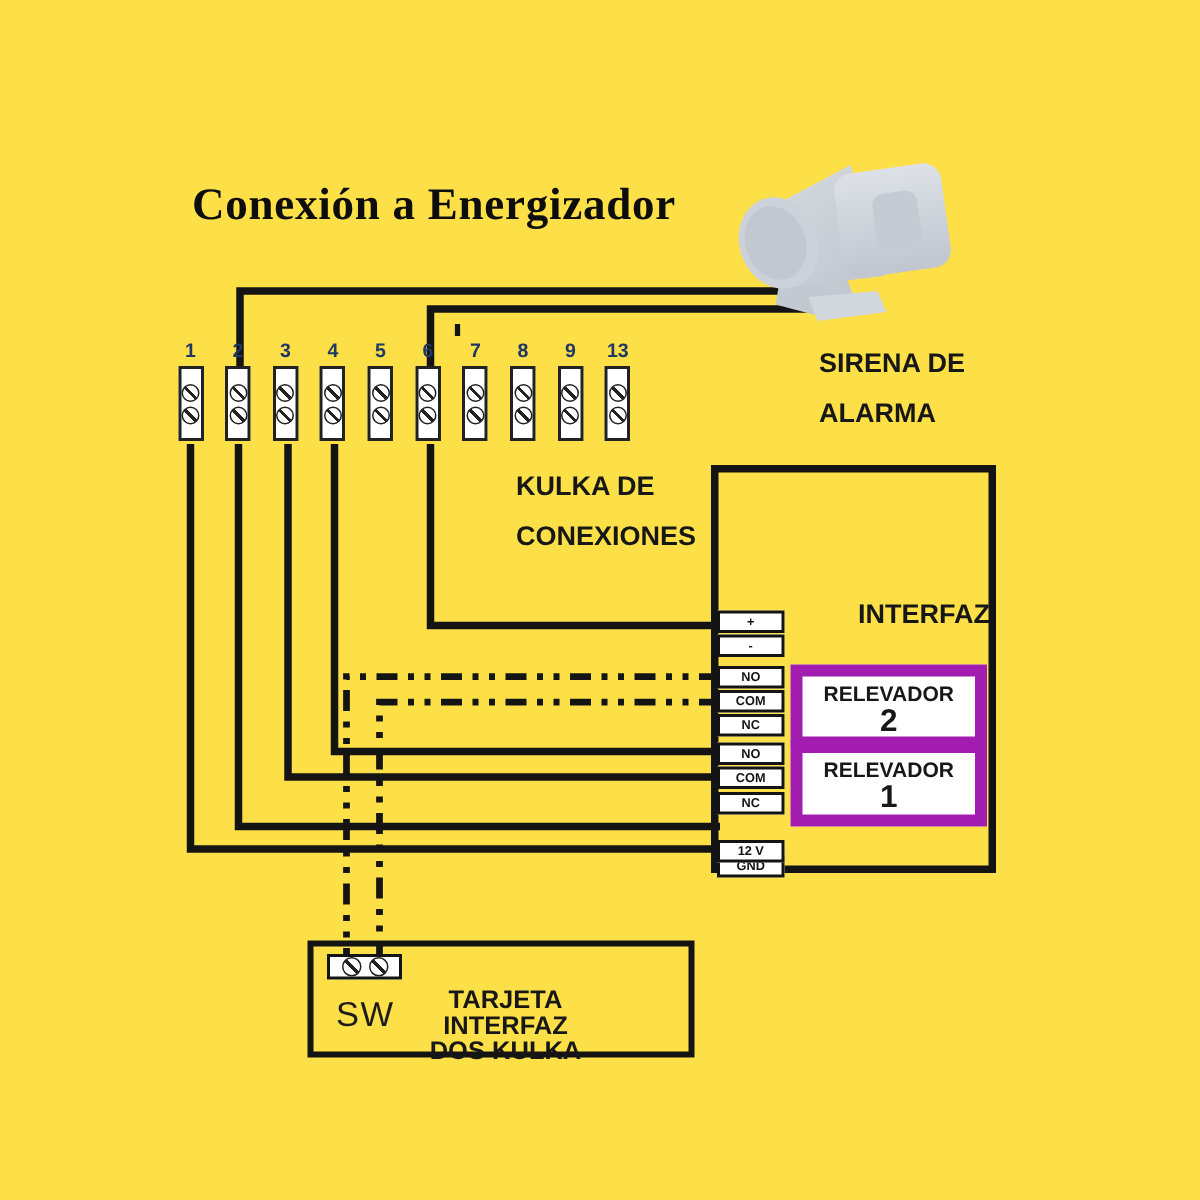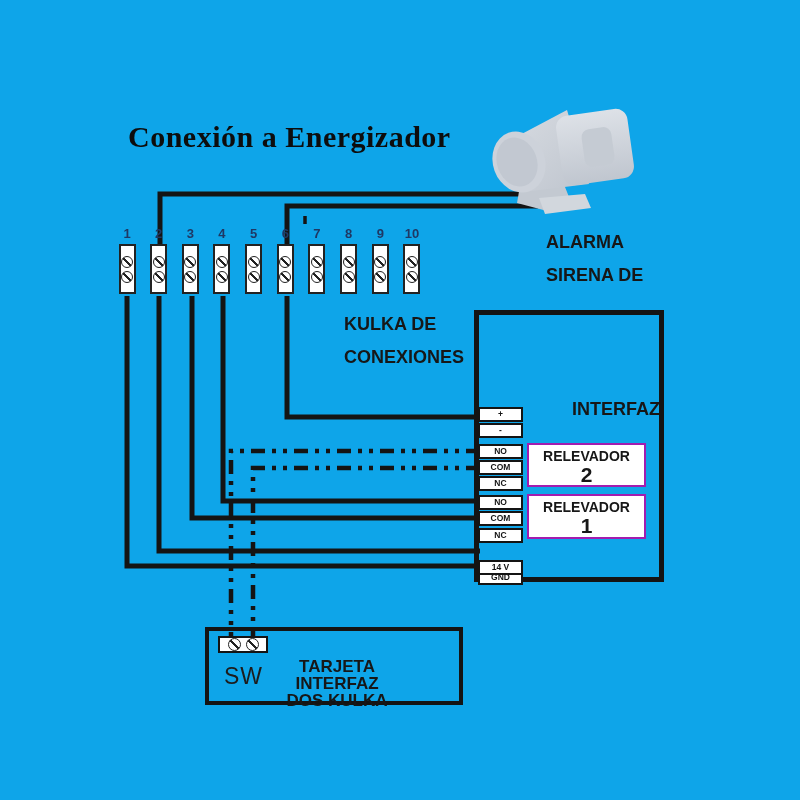--- a/index.html
+++ b/index.html
@@ -1,16 +1,16 @@
 <!DOCTYPE html>
 <html><head>
 <meta charset="utf-8">
 <style>
   html,body{margin:0;padding:0;background:#ffffff;}
-  #canvas{position:relative;width:800px;height:800px;background:#0ea5e9;overflow:hidden;
+  #canvas{position:relative;width:800px;height:800px;background:#fde047;overflow:hidden;
           font-family:"Liberation Sans",sans-serif;color:#161616;}
   .abs{position:absolute;}
 
   
   .title{font-family:"Liberation Serif",serif;font-weight:bold;font-size:30px;color:#0d0d0d;
          letter-spacing:0.5px;white-space:nowrap;}
 
   
   #wires{position:absolute;left:0;top:0;z-index:1;}
 
@@ -23,21 +23,21 @@
   .screw{width:12px;height:12px;border:1.8px solid #222;border-radius:50%;box-sizing:border-box;
          background:linear-gradient(45deg,transparent 42%,#222 42%,#222 58%,transparent 58%);}
 
   
   .lbl{font-weight:600;font-size:18px;line-height:33px;white-space:nowrap;color:#171717;}
 
   
   .receptor-box{width:180px;height:262px;border:5px solid #141414;background:transparent;z-index:2;}
   .cell{left:478px;width:41px;height:11px;border:2.5px solid #141414;background:#fff;z-index:3;
         font-size:8.5px;font-weight:bold;text-align:center;line-height:11px;color:#141414;white-space:nowrap;}
-  .relay{width:115px;border:2px solid #a21caf;background:#fff;z-index:3;text-align:center;}
+  .relay{width:115px;border:8px solid #a21caf;background:#fff;z-index:3;text-align:center;}
   .relay-name{font-size:14px;font-weight:bold;margin-top:3px;color:#171717;}
   .relay-num{font-size:21px;font-weight:bold;line-height:22px;color:#171717;}
   .receptor-label{font-size:18px;font-weight:600;z-index:3;color:#171717;}
 
   
   .sw-card{width:250px;height:70px;border:4px solid #141414;background:transparent;z-index:2;}
   .sw-strip{left:218px;top:636px;width:46px;height:13px;border:2px solid #141414;background:#fff;z-index:3;
             display:flex;align-items:center;justify-content:center;gap:5px;}
   .sw-strip .screw{width:13px;height:13px;}
   .sw-label{font-size:23px;font-weight:400;letter-spacing:1px;color:#1c1c1c;z-index:3;}
@@ -150,51 +150,51 @@
       </div>
     </div>
     <div class="kulka-unit">
       <div class="kulka-num">9</div>
       <div class="kulka-box">
         <div class="screw"></div>
         <div class="screw"></div>
       </div>
     </div>
     <div class="kulka-unit">
-      <div class="kulka-num">10</div>
+      <div class="kulka-num">13</div>
       <div class="kulka-box">
         <div class="screw"></div>
         <div class="screw"></div>
       </div>
     </div>
   </div>
 
   <div class="abs lbl" style="left:307px;top:308px;z-index:2;margin-left:37px;">
     <div>KULKA DE</div>
     <div>CONEXIONES</div>
   </div>
 
   <div class="abs lbl" style="left:546px;top:226px;z-index:2;">
+    <div>SIRENA DE</div>
     <div>ALARMA</div>
-    <div>SIRENA DE</div>
   </div>
 
   <div class="abs receptor-box" style="left:474px;top:310px;"></div>
   <div class="abs receptor-label" style="left:572px;top:399px;">INTERFAZ</div>
 
   <div class="abs cell" style="top:407px;">+</div>
   <div class="abs cell" style="top:423px;">-</div>
   <div class="abs cell" style="top:444px;">NO</div>
   <div class="abs cell" style="top:460px;">COM</div>
   <div class="abs cell" style="top:476px;">NC</div>
   <div class="abs cell" style="top:495px;">NO</div>
   <div class="abs cell" style="top:511px;">COM</div>
   <div class="abs cell" style="top:528px;">NC</div>
   <div class="abs cell" style="top:544px;margin-top:26px;">GND</div>
-  <div class="abs cell" style="top:560px;">14 V</div>
+  <div class="abs cell" style="top:560px;">12 V</div>
 
   <div class="abs relay" style="left:527px;top:443px;height:40px;">
     <div class="relay-name">RELEVADOR</div>
     <div class="relay-num">2</div>
   </div>
   <div class="abs relay" style="left:527px;top:494px;height:41px;">
     <div class="relay-name">RELEVADOR</div>
     <div class="relay-num">1</div>
   </div>
 

